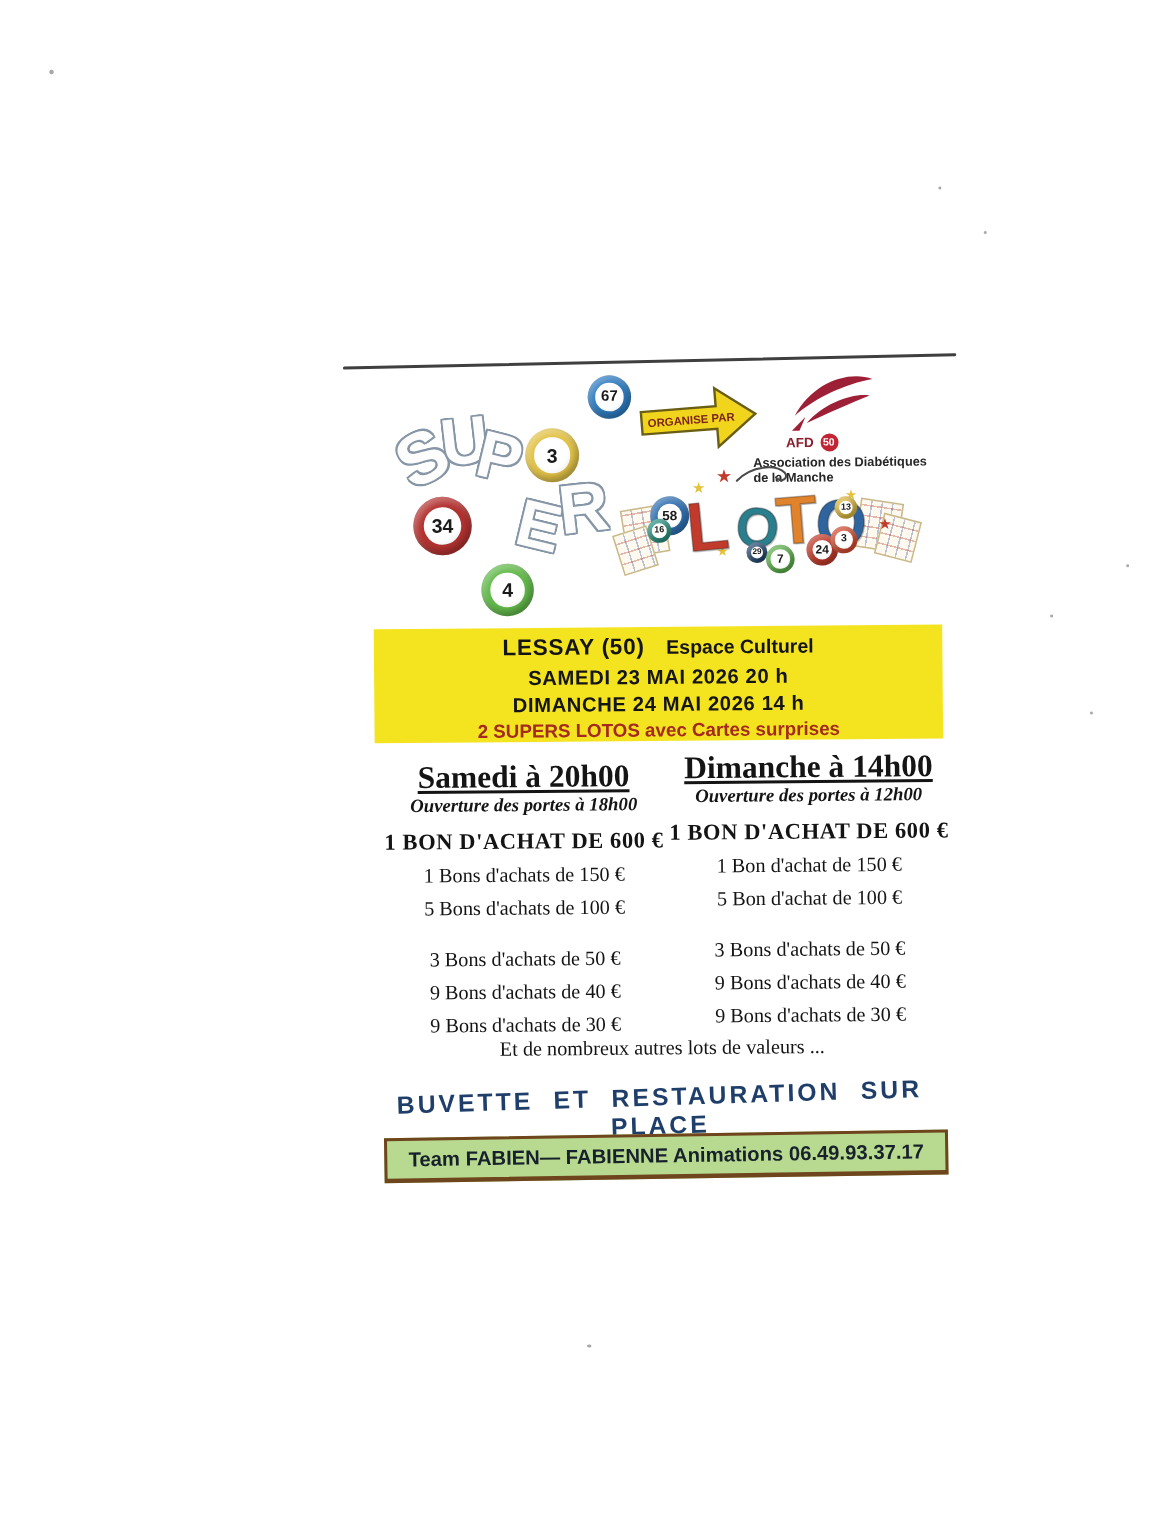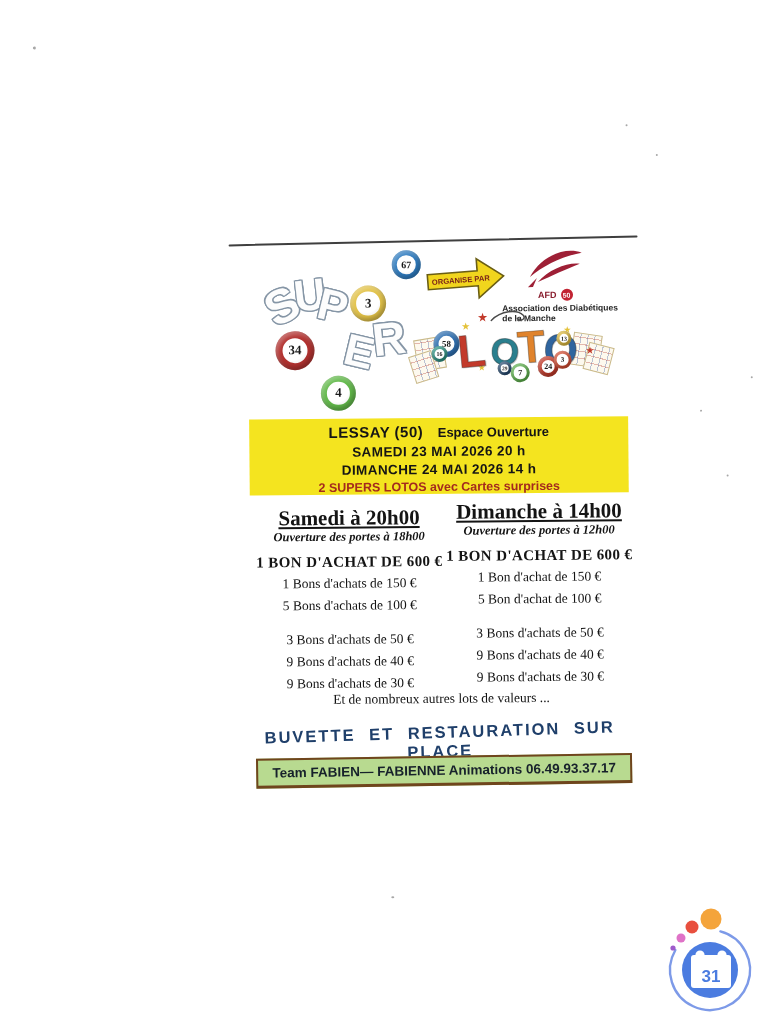--- a/index.html
+++ b/index.html
@@ -15,27 +15,27 @@
     color:#fdfdfd;line-height:1;
     text-shadow:-1.2px -1.2px 0 #8696a6,1.2px -1.2px 0 #8696a6,-1.2px 1.2px 0 #8696a6,
                  1.2px 1.2px 0 #8696a6,0 1.2px 0 #8696a6,0 -1.2px 0 #8696a6,
                  1.2px 0 0 #8696a6,-1.2px 0 0 #8696a6;}
 
   
   .ball{position:absolute;border-radius:50%;display:flex;align-items:center;justify-content:center;
         box-shadow:inset -2px -3px 5px rgba(0,0,0,.3), inset 2px 3px 5px rgba(255,255,255,.35);}
   .ball .win{background:radial-gradient(circle at 42% 35%, #ffffff 60%, #e2e2e2);border-radius:50%;
         width:64%;height:64%;display:flex;align-items:center;justify-content:center;
-        font-weight:700;color:#1a1a1a;font-family:Liberation Serif, serif;text-align:right;}
+        font-weight:700;color:#1a1a1a;font-family:Liberation Sans, sans-serif;text-align:right;}
 
   
   .arrow-wrap{position:absolute;left:428px;top:256px;transform:rotate(-4deg);}
   .logo{position:absolute;left:498px;top:250px;width:130px;}
   .logo-swoosh{position:absolute;left:26px;top:0px;}
-  .logo-afdrow{position:absolute;left:42px;top:40px;font-weight:700;font-size:9px;color:#8a1f2f;
+  .logo-afdrow{position:absolute;left:28px;top:40px;font-weight:700;font-size:9px;color:#8a1f2f;
                display:flex;align-items:center;gap:4px;}
   .logo-badge{width:12px;height:12px;border-radius:50%;background:#c22433;color:#fff;font-size:7px;
               display:flex;align-items:center;justify-content:center;font-weight:700;}
   .logo-assoc{position:absolute;left:6px;top:54px;font-size:8.5px;font-weight:700;color:#262626;line-height:10px;}
 
   
   .loto{position:absolute;left:415px;top:318px;width:200px;height:72px;}
   .card{position:absolute;background:#fdf9ee;border:1px solid #c9b98a;
         background-image:repeating-linear-gradient(0deg,transparent 0 6px,rgba(180,60,50,.35) 6px 7px),
                          repeating-linear-gradient(90deg,transparent 0 6px,rgba(60,90,160,.35) 6px 7px);}
@@ -165,21 +165,21 @@
         <span class="win" style="font-size:7px;">3</span>
         </div>
       <div class="ball" style="left: 143px; top: 14px; width: 15px; height: 15px; background-color: rgb(217, 181, 58);">
         <span class="win" style="font-size:6px;">13</span>
         </div>
     </div>
 
     <div class="banner">
       <div class="b-line1">
         <span class="b-city">LESSAY  (50)</span>
-        <span class="b-venue">Espace Ouverture</span>
+        <span class="b-venue">Espace Culturel</span>
       </div>
       <div class="b-date">SAMEDI 23  MAI 2026  20 h</div>
       <div class="b-date">DIMANCHE 24  MAI 2026  14 h</div>
       <div class="b-tag">2 SUPERS LOTOS avec Cartes surprises</div>
     </div>
 
     <div class="session" style="left:252px;top:505px;">
       <div class="session-title">Samedi à 20h00</div>
       <div class="session-doors">Ouverture des portes à 18h00</div>
       <div class="grand">1 BON D'ACHAT DE 600 €</div>
@@ -210,31 +210,13 @@
 
     <div class="speck" style="left:37px;top:43px;width:3px;height:3px;"></div>
     <div class="speck" style="left:629px;top:126px;width:2px;height:2px;"></div>
     <div class="speck" style="left:659px;top:156px;width:2px;height:2px;"></div>
     <div class="speck" style="left:752px;top:379px;width:2px;height:2px;"></div>
     <div class="speck" style="left:701px;top:412px;width:2px;height:2px;"></div>
     <div class="speck" style="left:727px;top:477px;width:2px;height:2px;"></div>
     <div class="speck" style="left:388px;top:896px;width:3px;height:2px;"></div>
   </div>
 
-  <div class="cal-widget">
-    <svg width="104" height="112" viewBox="0 0 104 112">
-      <path d="M 58.4 23.4 A 40 40 0 1 1 13.4 42" fill="none" stroke="#7d9ae8" stroke-width="2.4" stroke-linecap="round"></path>
-      <circle cx="49" cy="11" r="10.5" fill="#f4a43b"></circle>
-      <circle cx="30" cy="19" r="6.5" fill="#e84f3e"></circle>
-      <circle cx="19" cy="30" r="4.5" fill="#df72c7"></circle>
-      <circle cx="11" cy="40" r="2.6" fill="#9e5bcb"></circle>
-      <circle cx="48" cy="62" r="28" fill="#4b7ce0"></circle>
-      <g>
-        <circle cx="38" cy="47" r="3.4" fill="none" stroke="#ffffff" stroke-width="2.4"></circle>
-        <circle cx="60" cy="47" r="3.4" fill="none" stroke="#ffffff" stroke-width="2.4"></circle>
-        <rect x="29" y="47" width="40" height="33" rx="3" fill="#ffffff"></rect>
-        <rect x="35" y="44" width="6" height="7" rx="2" fill="#ffffff"></rect>
-        <rect x="57" y="44" width="6" height="7" rx="2" fill="#ffffff"></rect>
-        <text x="49" y="74" text-anchor="middle" font-family="Liberation Sans, sans-serif" font-size="17" font-weight="700" fill="#4b7ce0">31</text>
-      </g>
-    </svg>
-  </div>
 </div>
 
 </body></html>

